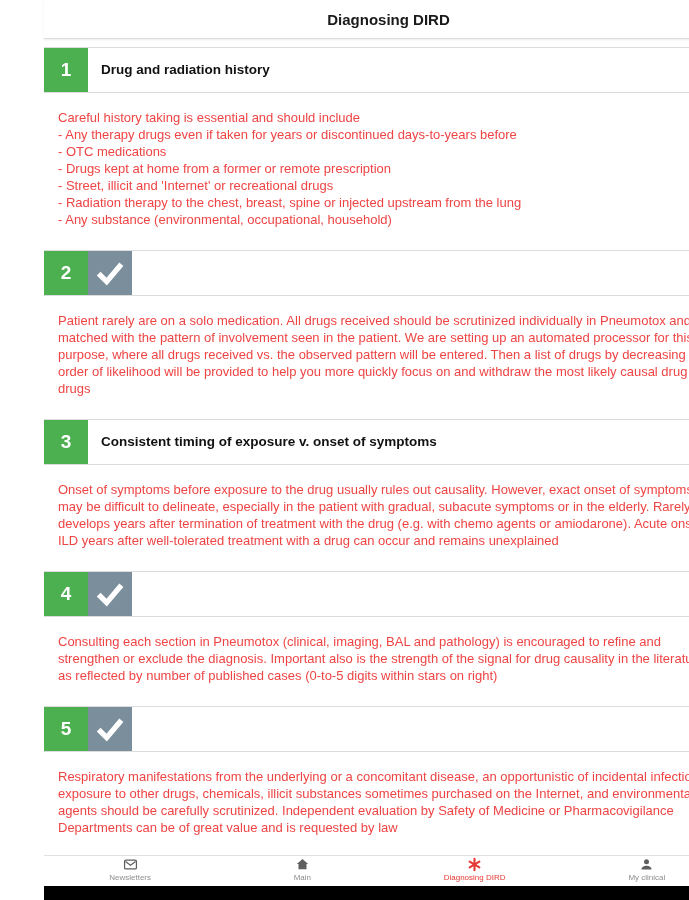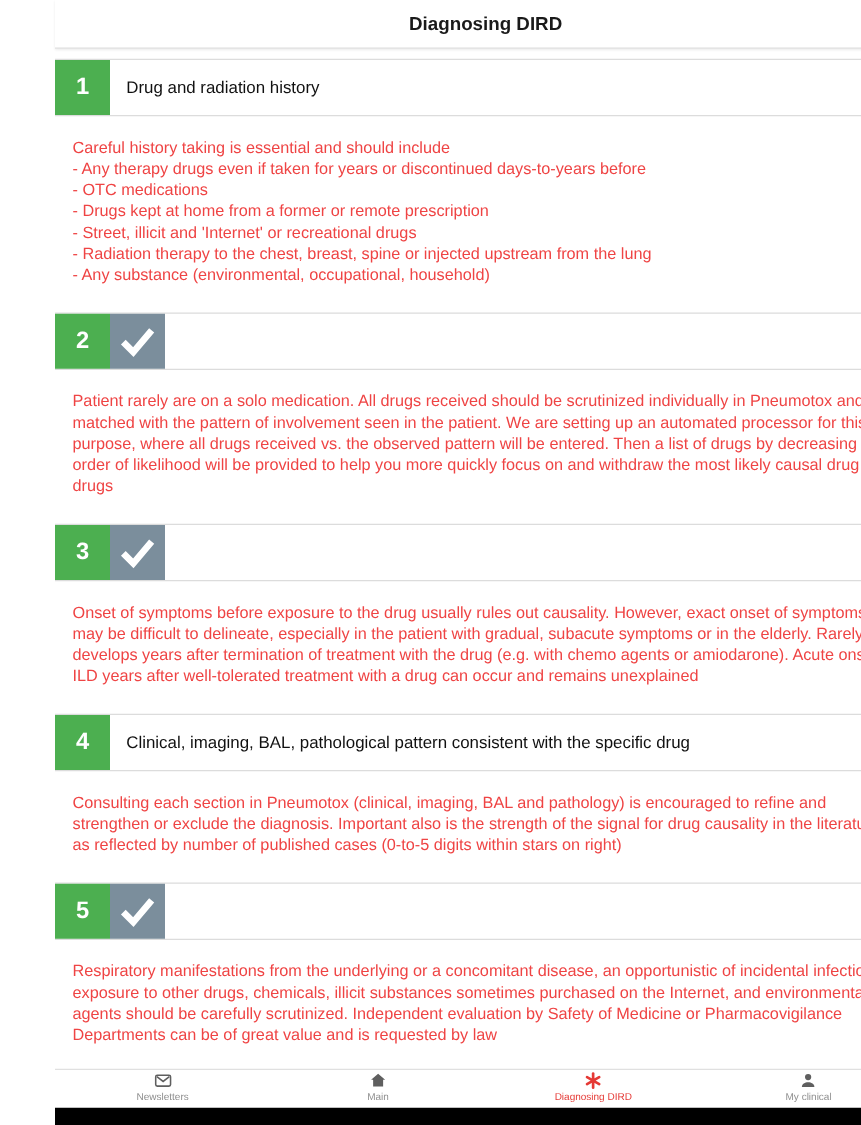--- a/index.html
+++ b/index.html
@@ -22,21 +22,21 @@
     margin-top:8px;height:44px;display:flex;align-items:stretch;
     border-top:1px solid #dcdcdc;border-bottom:1px solid #dcdcdc;background:#fff;
   }
   .step-number{
     width:44px;flex:0 0 44px;background:#4caf50;color:#fff;
     display:flex;align-items:center;justify-content:center;
     font-size:19px;font-weight:bold;
   }
   .step-title{
     flex:1 1 auto;display:flex;align-items:center;
-    padding:0 8px 0 13px;font-size:13.5px;font-weight:normal;color:#111;
+    padding:0 8px 0 13px;font-size:13.5px;font-weight:bold;color:#111;
     line-height:1.15;
   }
   .step-check{
     width:44px;flex:0 0 44px;background:#7b8e9c;
     display:flex;align-items:center;justify-content:center;cursor:pointer;
   }
   .step-check svg{display:block;}
   .step-body{
     margin:4px;padding:12px 10px 14px 10px;
     font-size:13px;line-height:17px;color:#ef4444;
@@ -104,35 +104,35 @@
               </svg>
           </span>
         </div>
       </div>
       <p class="step-body">Patient rarely are on a solo medication. All drugs received should be scrutinized individually in Pneumotox and matched with the pattern of involvement seen in the patient. We are setting up an automated processor for this purpose, where all drugs received vs. the observed pattern will be entered. Then a list of drugs by decreasing order of likelihood will be provided to help you more quickly focus on and withdraw the most likely causal drug or drugs</p>
     </section>
 
     <section class="step">
       <div class="step-header">
         <div class="step-number">3</div>
+        <div class="step-title">Consistent timing of exposure v. onset of symptoms</div>
         <div class="step-check">
           <span>
             <svg width="32" height="32" viewBox="0 0 24 24">
                 <polyline points="3.5,12.5 9.5,18.5 20.5,5.5" fill="none" stroke="#ffffff" stroke-width="4"></polyline>
               </svg>
           </span>
         </div>
       </div>
       <p class="step-body">Onset of symptoms before exposure to the drug usually rules out causality. However, exact onset of symptoms may be difficult to delineate, especially in the patient with gradual, subacute symptoms or in the elderly. Rarely, ILD develops years after termination of treatment with the drug (e.g. with chemo agents or amiodarone). Acute onset of ILD years after well-tolerated treatment with a drug can occur and remains unexplained</p>
     </section>
 
     <section class="step">
       <div class="step-header">
         <div class="step-number">4</div>
-        <div class="step-title">Clinical, imaging, BAL, pathological pattern consistent with the specific drug</div>
         <div class="step-check">
           <span>
             <svg width="32" height="32" viewBox="0 0 24 24">
                 <polyline points="3.5,12.5 9.5,18.5 20.5,5.5" fill="none" stroke="#ffffff" stroke-width="4"></polyline>
               </svg>
           </span>
         </div>
       </div>
       <p class="step-body">Consulting each section in Pneumotox (clinical, imaging, BAL and pathology) is encouraged to refine and strengthen or exclude the diagnosis. Important also is the strength of the signal for drug causality in the literature, as reflected by number of published cases (0-to-5 digits within stars on right)</p>
     </section>

